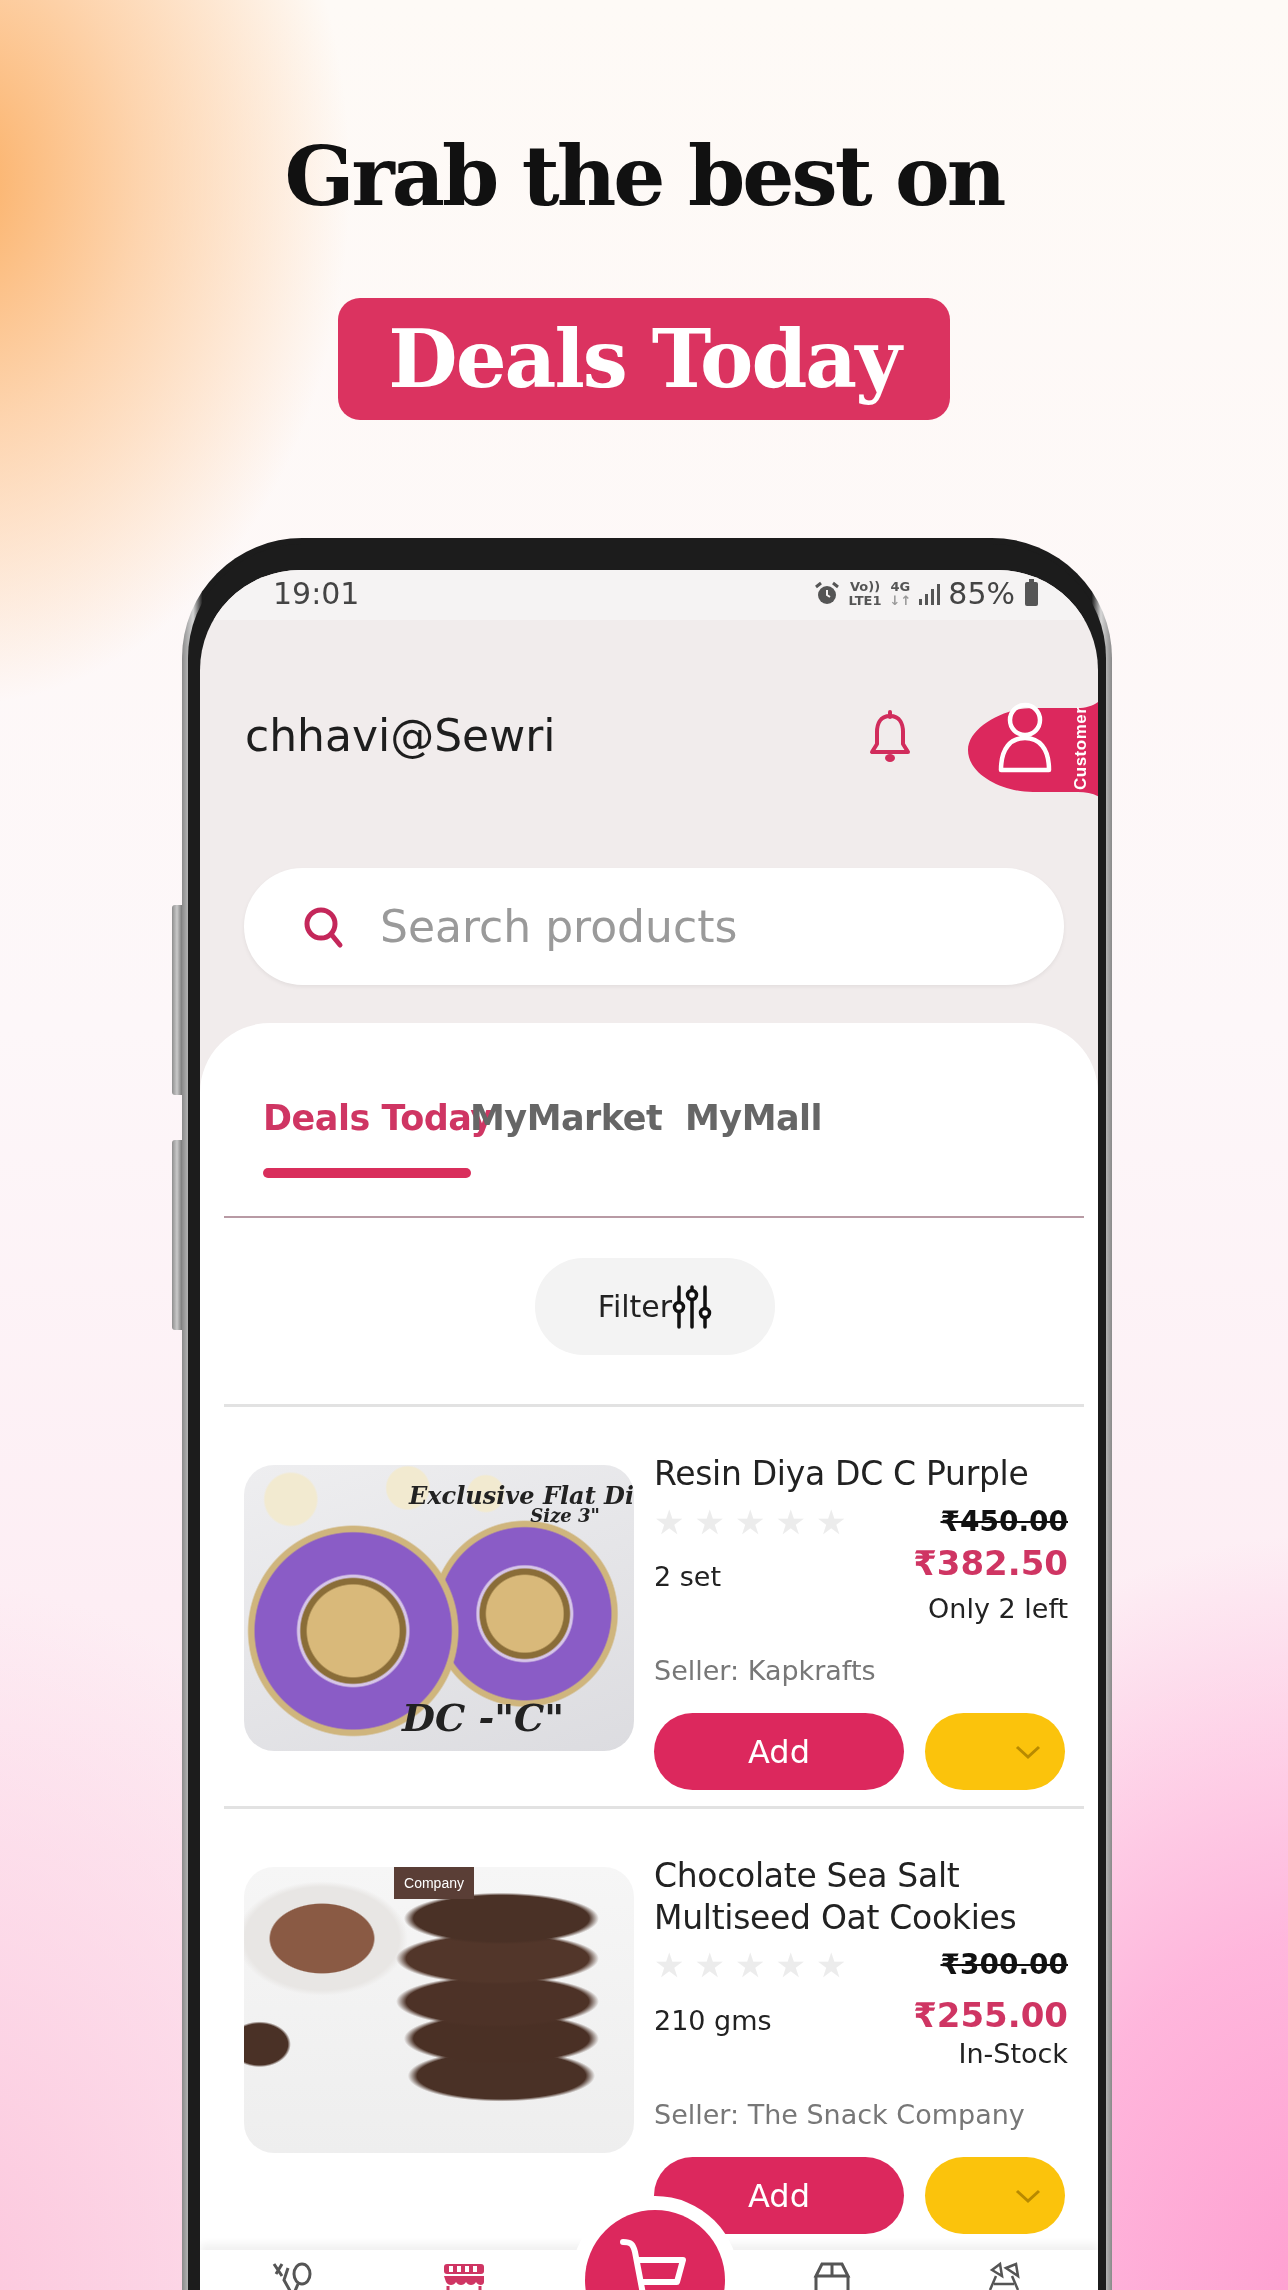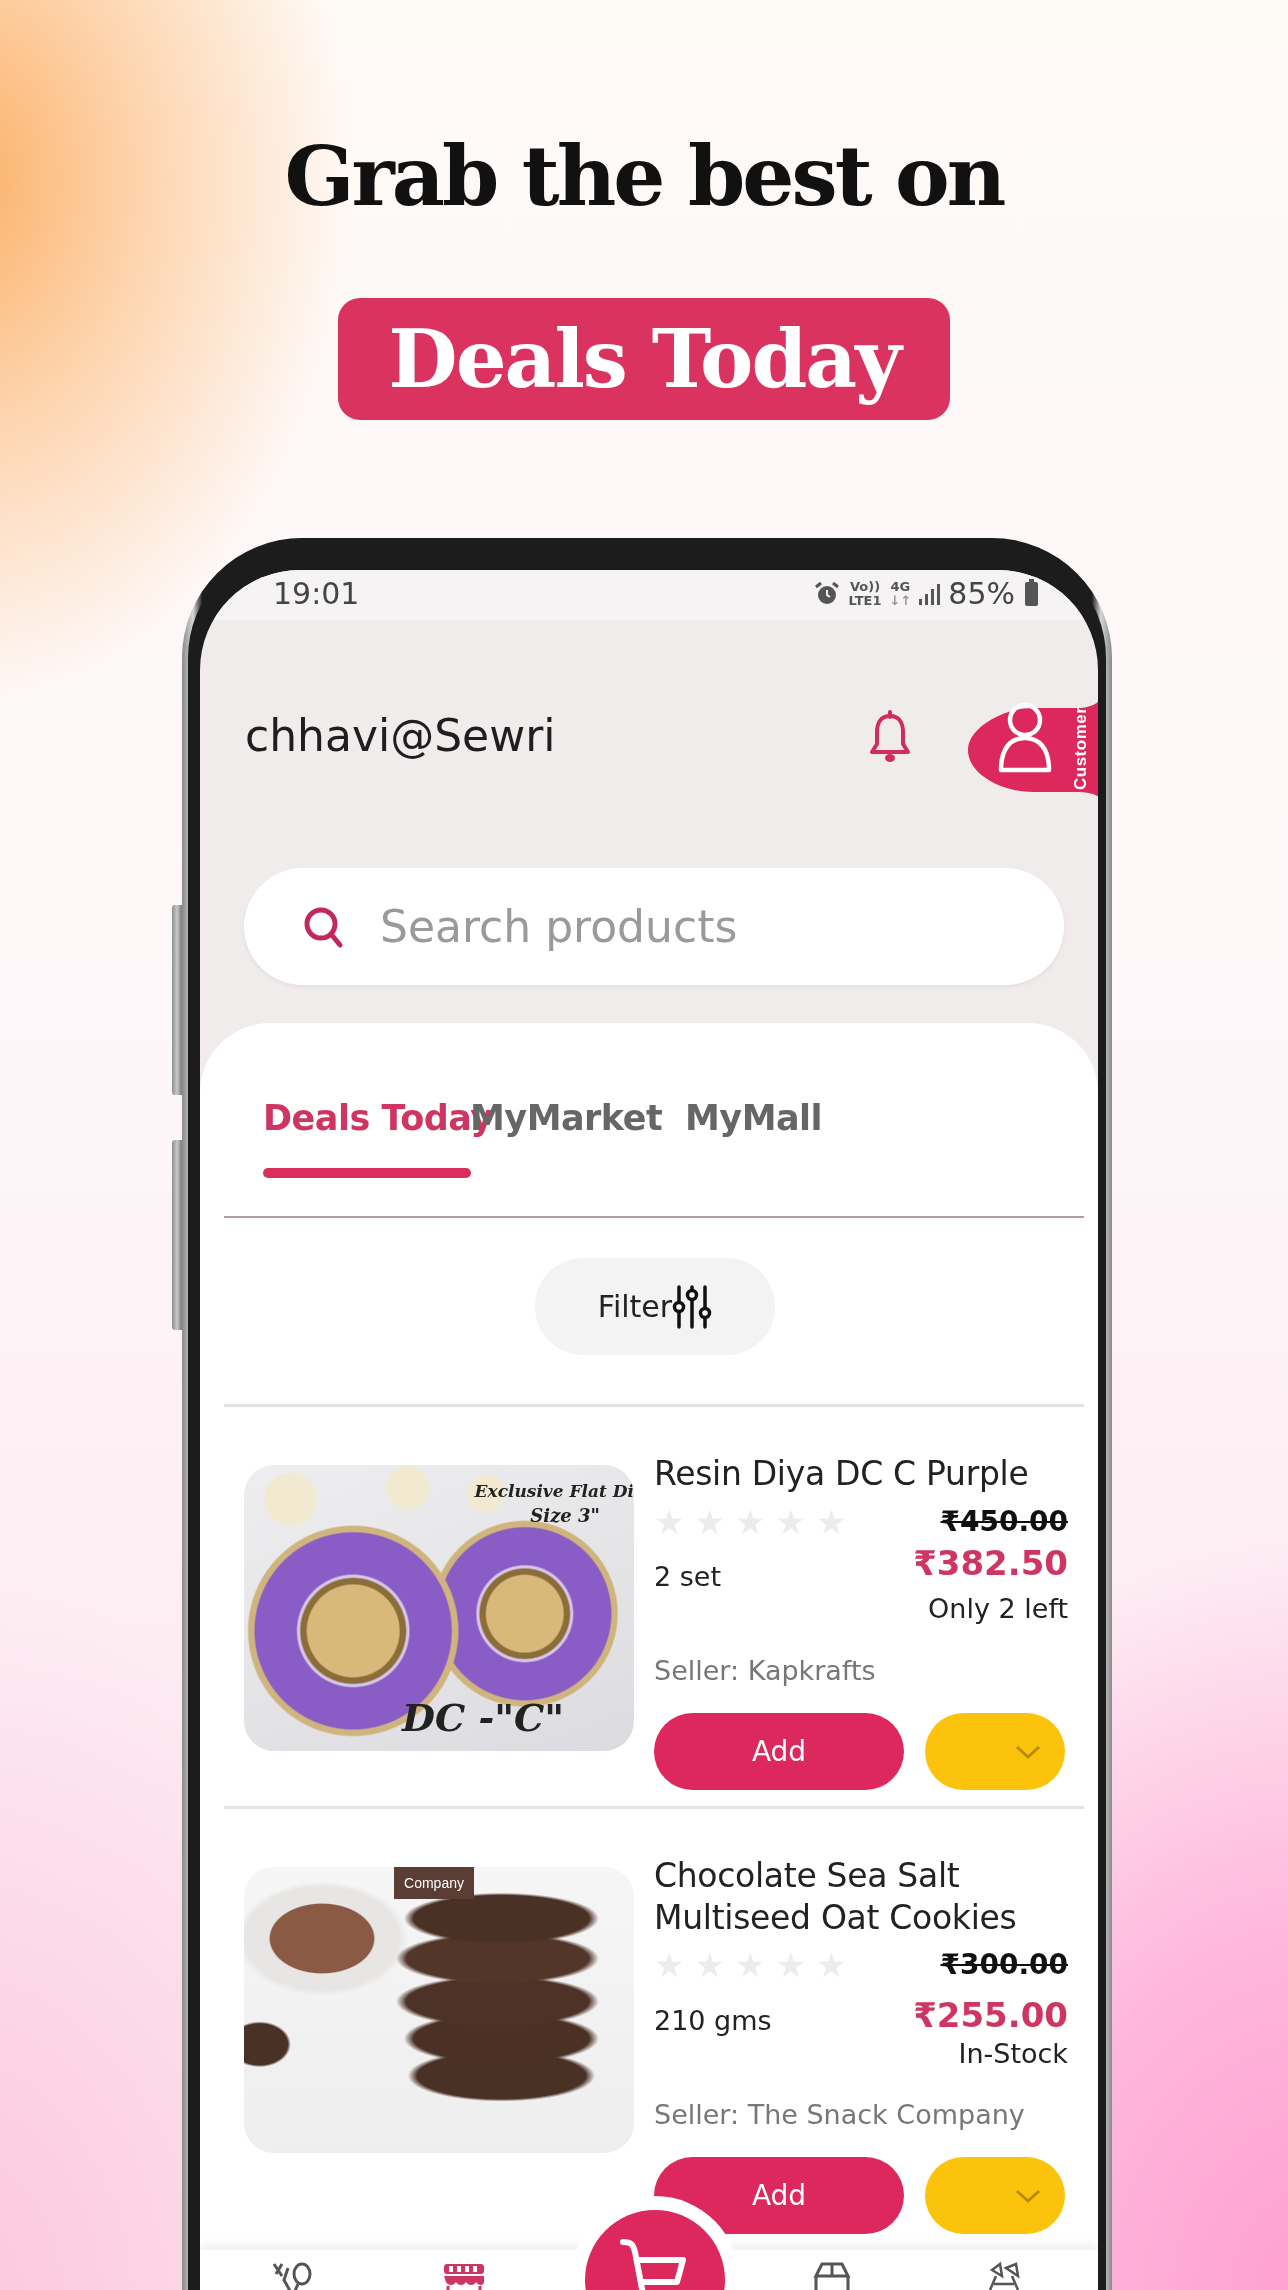--- a/index.html
+++ b/index.html
@@ -95,21 +95,21 @@
   .p-title { position: absolute; left: 454px; width: 420px; font-size: 33px; color: #222; font-family: "DejaVu Sans", sans-serif; line-height: 42px; letter-spacing: -0.3px; }
   .stars { position: absolute; left: 454px; display: flex; gap: 10px; }
   .stars span { font-size: 34px; color: #ececec; line-height: 34px; }
   .p-qty { position: absolute; left: 454px; font-size: 27px; color: #222; font-family: "DejaVu Sans", sans-serif; text-align: right; }
   .p-mrp { position: absolute; right: 30px; font-size: 28px; font-weight: bold; color: #111; text-decoration: line-through; font-family: "DejaVu Sans", sans-serif; }
   .p-price { position: absolute; right: 30px; font-size: 34px; font-weight: bold; color: #cf3563; font-family: "DejaVu Sans", sans-serif; }
   .p-stock { position: absolute; right: 30px; font-size: 27px; color: #222; font-family: "DejaVu Sans", sans-serif; }
   .p-seller { position: absolute; left: 454px; font-size: 27px; color: #777; font-family: "DejaVu Sans", sans-serif; }
   .add-btn {
     position: absolute; left: 454px; width: 250px; height: 77px; background: #dc285d; border-radius: 40px;
-    color: #fff; font-size: 28px; display: flex; align-items: center; justify-content: center; border: none;
+    color: #fff; font-size: 32px; display: flex; align-items: center; justify-content: center; border: none;
     font-family: "DejaVu Sans", sans-serif;
   }
   .variant-btn {
     position: absolute; left: 725px; width: 140px; height: 77px; background: #fbc30c; border-radius: 40px;
     display: flex; align-items: center; justify-content: flex-end; padding-right: 24px;
   }
   .bottom-nav {
     position: absolute; left: 0; top: 1680px; width: 898px; height: 60px; background: #fff;
     box-shadow: 0 -6px 8px rgba(0,0,0,0.06);
   }
@@ -222,21 +222,21 @@
           <circle cx="20" cy="10" r="4.5"></circle>
           <circle cx="33" cy="28" r="4.5"></circle>
         </g>
       </svg>
     </div>
     <div class="divider" style="top:381px;background:#e2e2e2;height:3px;"></div>
 
     <div class="product" style="top:420px;height:380px;">
       <div class="p-img" style="top:22px;">
         <div class="img-diya">
-          <div class="img-caption" style="right:0;top:16px;font-size:17px;white-space:nowrap;">Exclusive Flat Di</div>
+          <div class="img-caption" style="right:0;top:16px;font-size:24px;white-space:nowrap;">Exclusive Flat Di</div>
           <div class="img-caption" style="right:34px;top:40px;font-size:18px;">Size 3"</div>
           <div class="img-caption" style="left:158px;top:230px;font-size:38px;">DC -"C"</div>
         </div>
       </div>
       <div class="p-title" style="top:10px;">Resin Diya DC C Purple</div>
       <div class="stars" style="top:62px;">
         <span>★</span>
           <span>★</span>
           <span>★</span>
           <span>★</span>

